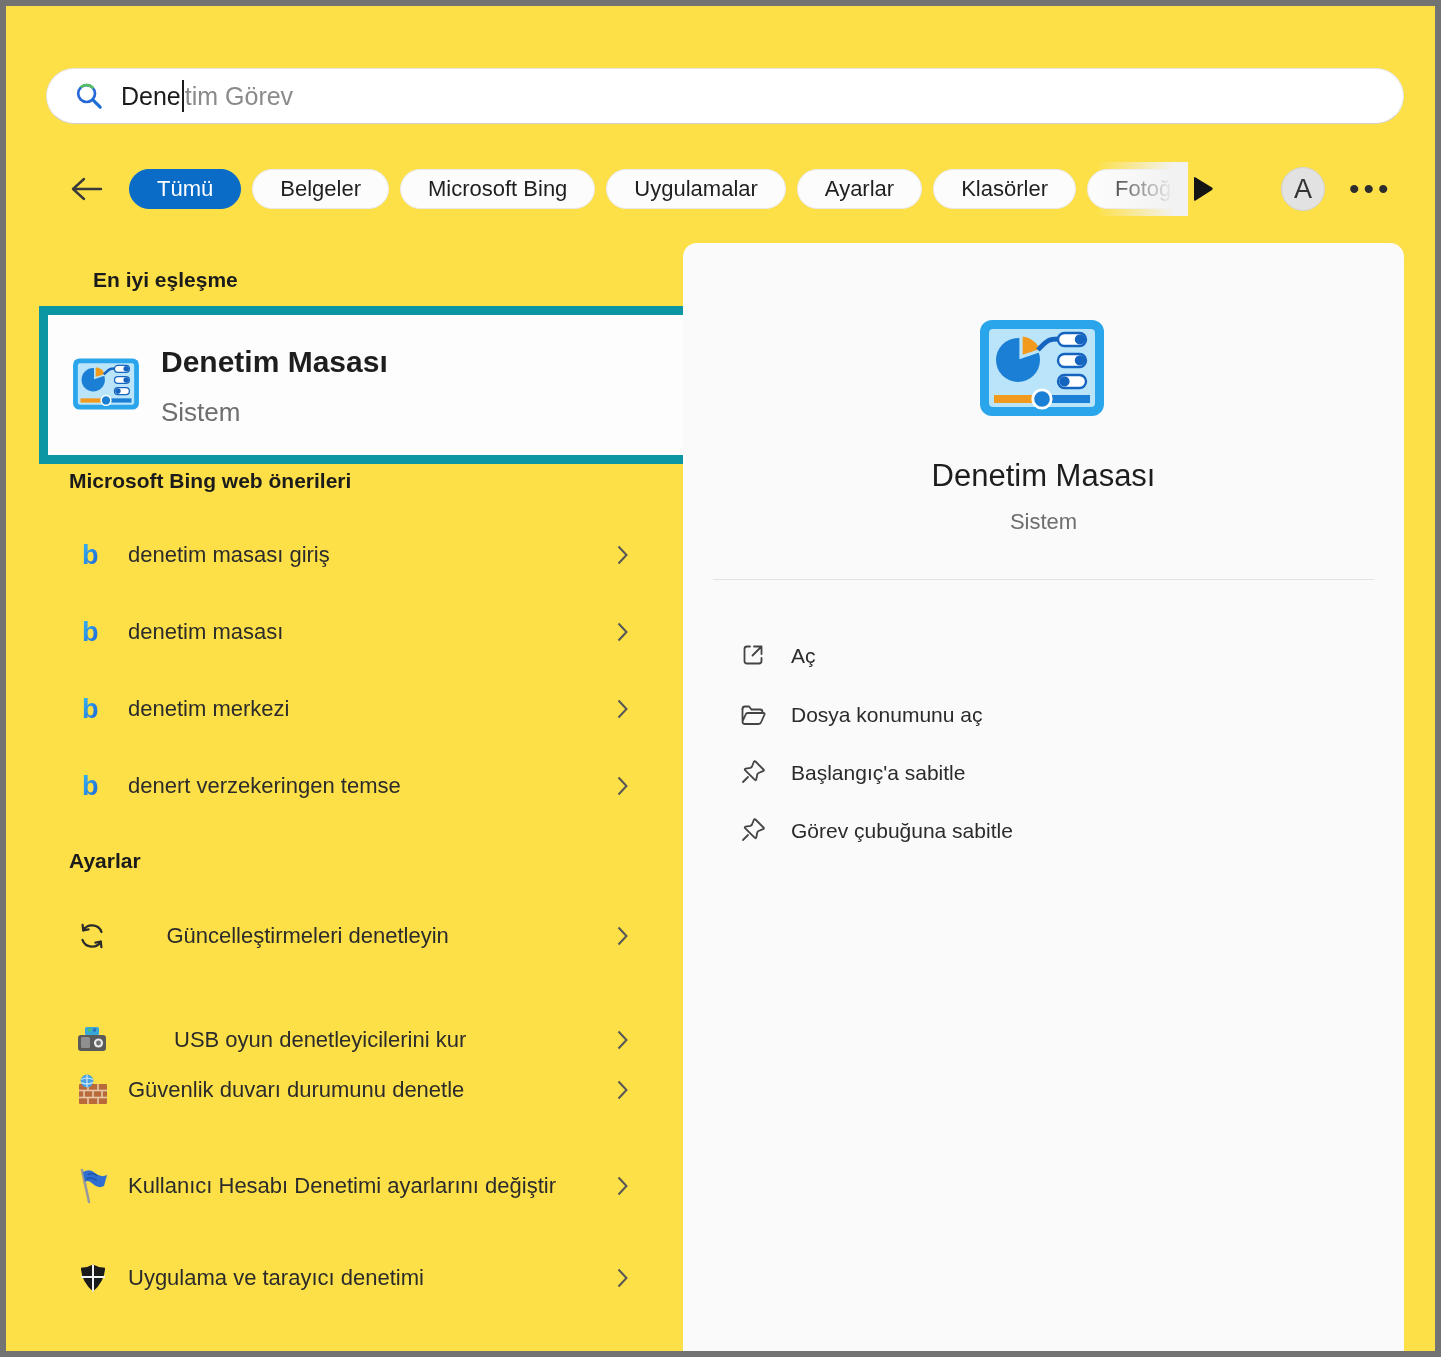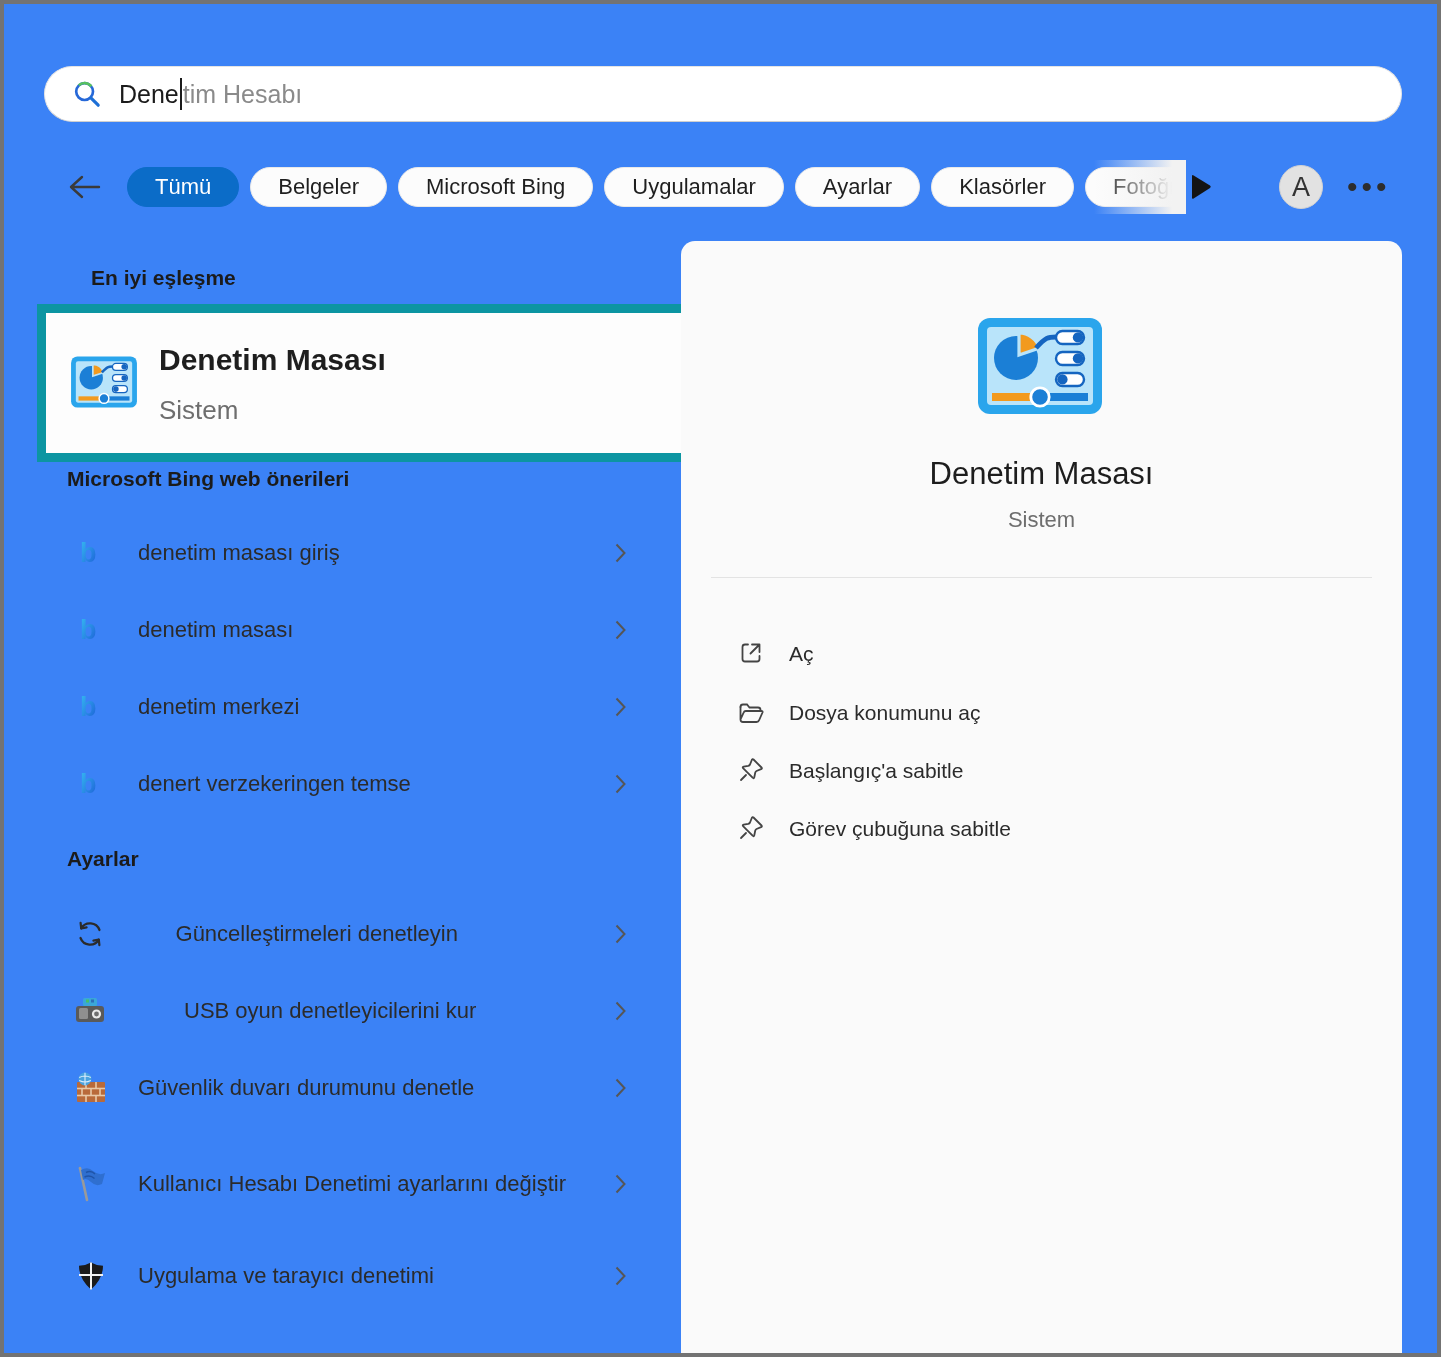--- a/index.html
+++ b/index.html
@@ -1,18 +1,18 @@
 <!DOCTYPE html>
 <html><head>
 <meta charset="utf-8">
 <style>
   html,body{margin:0;padding:0;background:#e8e8e8;}
   #screen{
     position:relative; width:1441px; height:1357px; overflow:hidden;
-    background:#3b82f6; border:4px solid #737373; box-sizing:border-box;
+    background:#fde047; border:6px solid #737373; box-sizing:border-box;
     font-family:"Liberation Sans", sans-serif; color:#1b1b1b;
     -webkit-font-smoothing:antialiased;
   }
   
   .searchbar{
     position:absolute; left:40px; top:62px; width:1358px; height:56px;
     background:#ffffff; border:1px solid #e4e4e4; border-bottom-color:#cfcfcf;
     border-radius:28px; display:flex; align-items:center; padding-left:26px;
     box-sizing:border-box;
   }
@@ -51,21 +51,21 @@
     background:#fdfdfd; border:9px solid #0c95a2; box-sizing:border-box; cursor:pointer;
   }
   .bestbox .bicon{position:absolute; left:24px; top:42px;}
   .bestbox .btitle{position:absolute; left:113px; top:30px; font-size:30px; font-weight:600; color:#1e1e1e;}
   .bestbox .bsub{position:absolute; left:113px; top:82px; font-size:26px; color:#6e6e6e;}
   .lrow{
     position:absolute; left:33px; width:614px; height:56px;
     display:flex; align-items:center; cursor:pointer;
   }
   .lrow .ric{width:34px; display:flex; justify-content:center; margin-left:37px;}
-  .lrow .rlabel{margin-left:30px; font-size:22px; color:#2b2b2b; width:430px; line-height:1.65;}
+  .lrow .rlabel{margin-left:18px; font-size:22px; color:#2b2b2b; width:430px; line-height:1.65;}
   .lrow .rchev{margin-left:auto; margin-right:24px; display:flex;}
   
   .rcard{
     position:absolute; left:677px; top:237px; width:721px; height:1150px;
     background:#fafafa; border-radius:14px;
   }
   .rcard .pvicon{position:absolute; left:295px; top:75px;}
   .rcard .pvtitle{position:absolute; left:0; top:215px; width:721px; text-align:center; font-size:31px; font-weight:500; color:#1d1d1d;}
   .rcard .pvsub{position:absolute; left:0; top:266px; width:721px; text-align:center; font-size:22px; color:#6e6e6e;}
   .rcard .divider{position:absolute; left:30px; top:336px; width:661px; height:1px; background:#e3e3e3;}
@@ -83,21 +83,21 @@
     <span>
       <svg width="32" height="32" viewBox="0 0 24 24" fill="none">
         <circle cx="10.2" cy="10.2" r="6.3" stroke="#2668d8" stroke-width="2"></circle>
         <path d="M 5.9 5.4 A 6.3 6.3 0 0 1 15.2 6.3" stroke="#57c05f" stroke-width="2" fill="none"></path>
         <line x1="14.9" y1="14.9" x2="20.4" y2="20.4" stroke="#1d6fd6" stroke-width="2.4" stroke-linecap="round"></line>
       </svg>
     </span>
     <span class="stext">
       <span class="typed">Dene</span>
       <span class="caret"></span>
-      <span class="completion">tim Hesabı</span>
+      <span class="completion">tim Görev</span>
     </span>
   </div>
 
   <div class="tabsrow">
     <div class="backbtn">
       <span>
         <svg width="36" height="26" viewBox="0 0 36 26" fill="none">
           <path d="M16 3 L5 13 L16 23 M5 13 H33" stroke="#3a3a3a" stroke-width="2.4" stroke-linecap="round" stroke-linejoin="round"></path>
         </svg>
       </span>
@@ -225,21 +225,21 @@
       </svg>
     </span>
     <span class="rlabel">Güncelleştirmeleri denetleyin</span>
     <span class="rchev">
       <svg width="13" height="22" viewBox="0 0 13 22" fill="none">
           <path d="M2.5 2.5 L10.5 11 L2.5 19.5" stroke="#565656" stroke-width="2"></path>
         </svg>
     </span>
   </div>
 
-  <div class="lrow" style="top:979px;gap:48px;">
+  <div class="lrow" style="top:1006px;gap:48px;">
     <span class="ric">
       <svg width="32" height="30" viewBox="0 0 32 30">
         <rect x="9" y="2" width="14" height="8" rx="1.5" fill="#3aa7d9"></rect>
         <rect x="12" y="3.5" width="3" height="3" fill="#45c06a"></rect>
         <rect x="17" y="3.5" width="3" height="3" fill="#2d6fb8"></rect>
         <path d="M5 10 h22 a3 3 0 0 1 3 3 v10 a3 3 0 0 1 -3 3 h-22 a3 3 0 0 1 -3 -3 v-10 a3 3 0 0 1 3 -3 z" fill="#5a5a5a"></path>
         <rect x="5" y="12" width="9" height="11" rx="1.5" fill="#8f8f8f"></rect>
         <circle cx="22.5" cy="18" r="4.6" fill="#e9e9e9"></circle>
         <circle cx="22.5" cy="18" r="2.4" fill="#6f6f6f"></circle>
       </svg>

